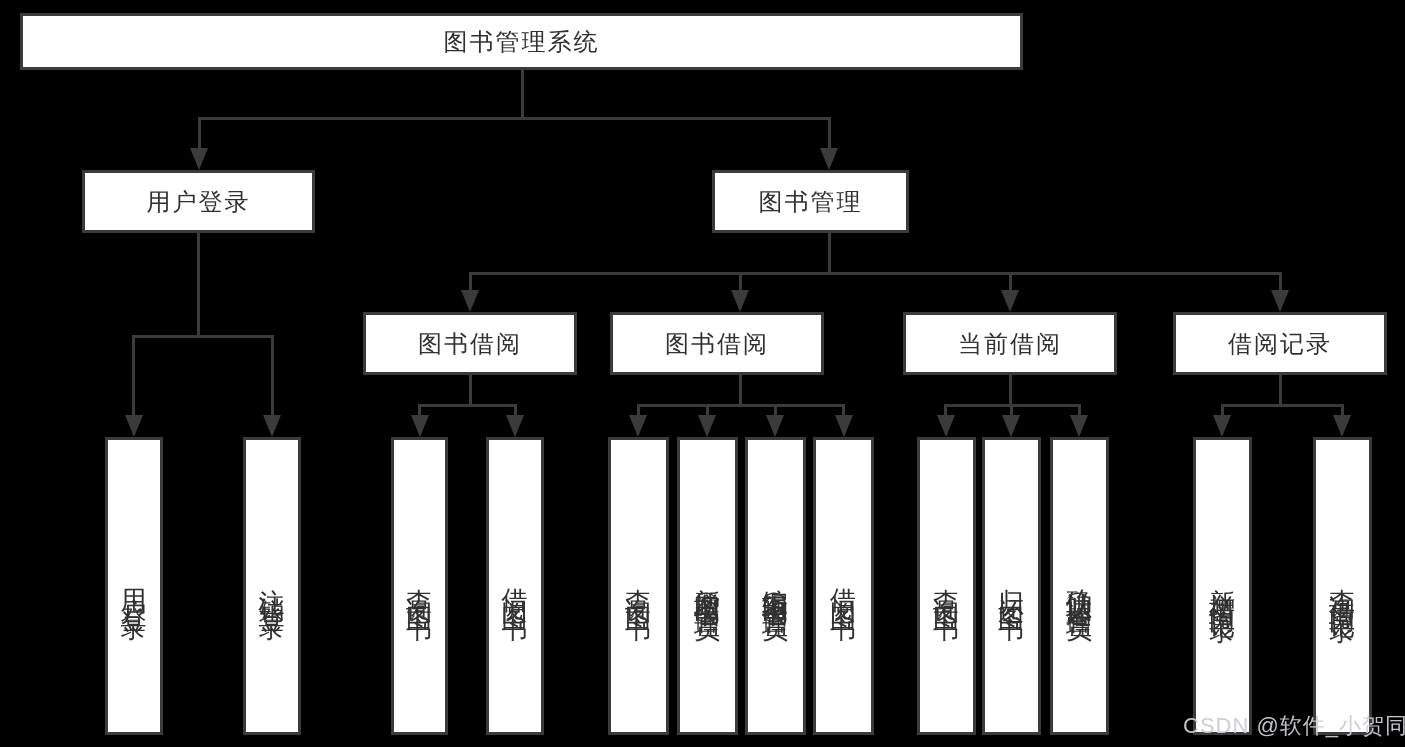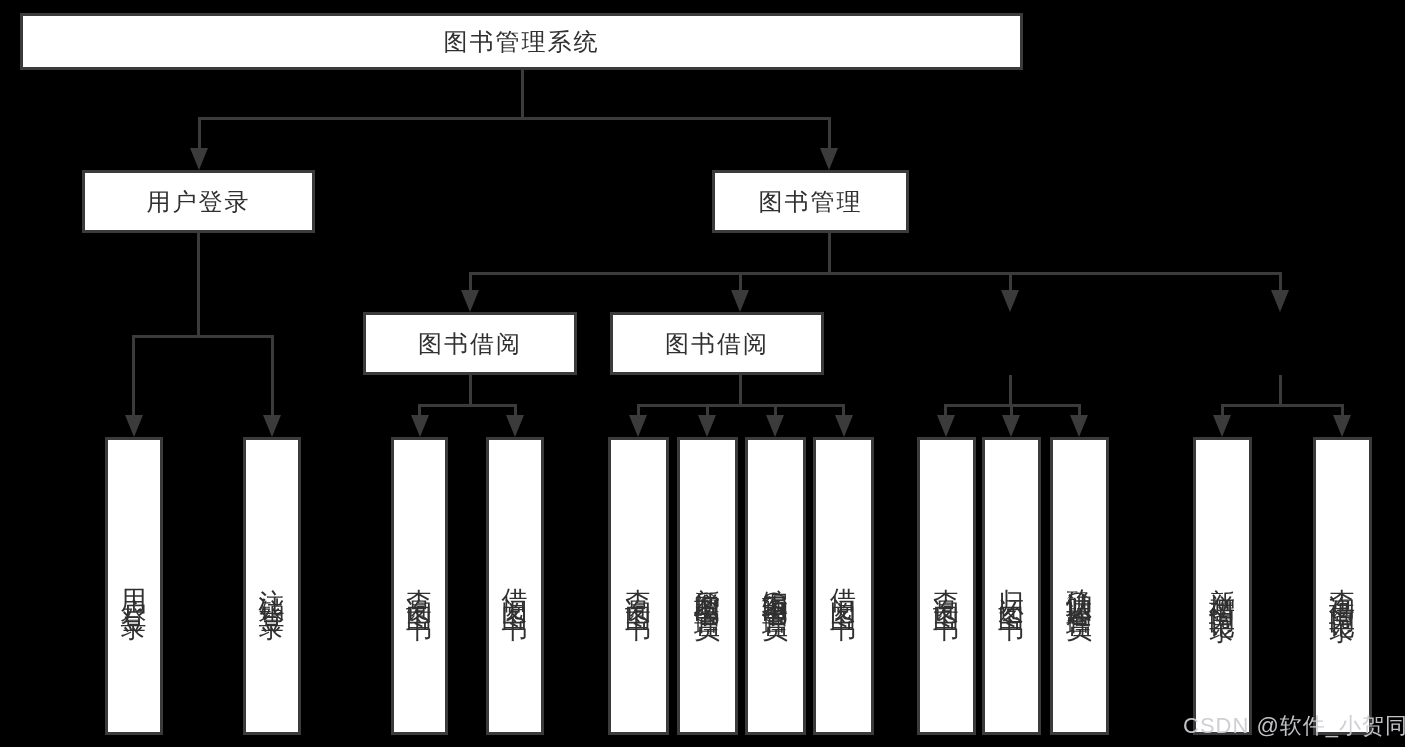--- a/index.html
+++ b/index.html
@@ -131,20 +131,26 @@
   <div class="node" style="left:712px;top:170px;width:197px;height:63px">
     <span class="lbl">图书管理</span>
   </div>
 
   <div class="node" style="left:363px;top:312px;width:214px;height:63px">
     <span class="lbl">图书借阅</span>
   </div>
   <div class="node" style="left:610px;top:312px;width:214px;height:63px">
     <span class="lbl">图书借阅</span>
   </div>
+  <div class="node" style="left:903px;top:312px;width:214px;height:63px">
+    <span class="lbl">当前借阅</span>
+  </div>
+  <div class="node" style="left:1173px;top:312px;width:214px;height:63px">
+    <span class="lbl">借阅记录</span>
+  </div>
 
   <div class="node leaf" style="left:105px;top:437px;width:58px;height:298px">
     <span class="lbl">用户登录</span>
   </div>
   <div class="node leaf" style="left:243px;top:437px;width:58px;height:298px">
     <span class="lbl">注销登录</span>
   </div>
 
   <div class="node leaf" style="left:391px;top:437px;width:57px;height:298px">
     <span class="lbl">查询图书</span>

